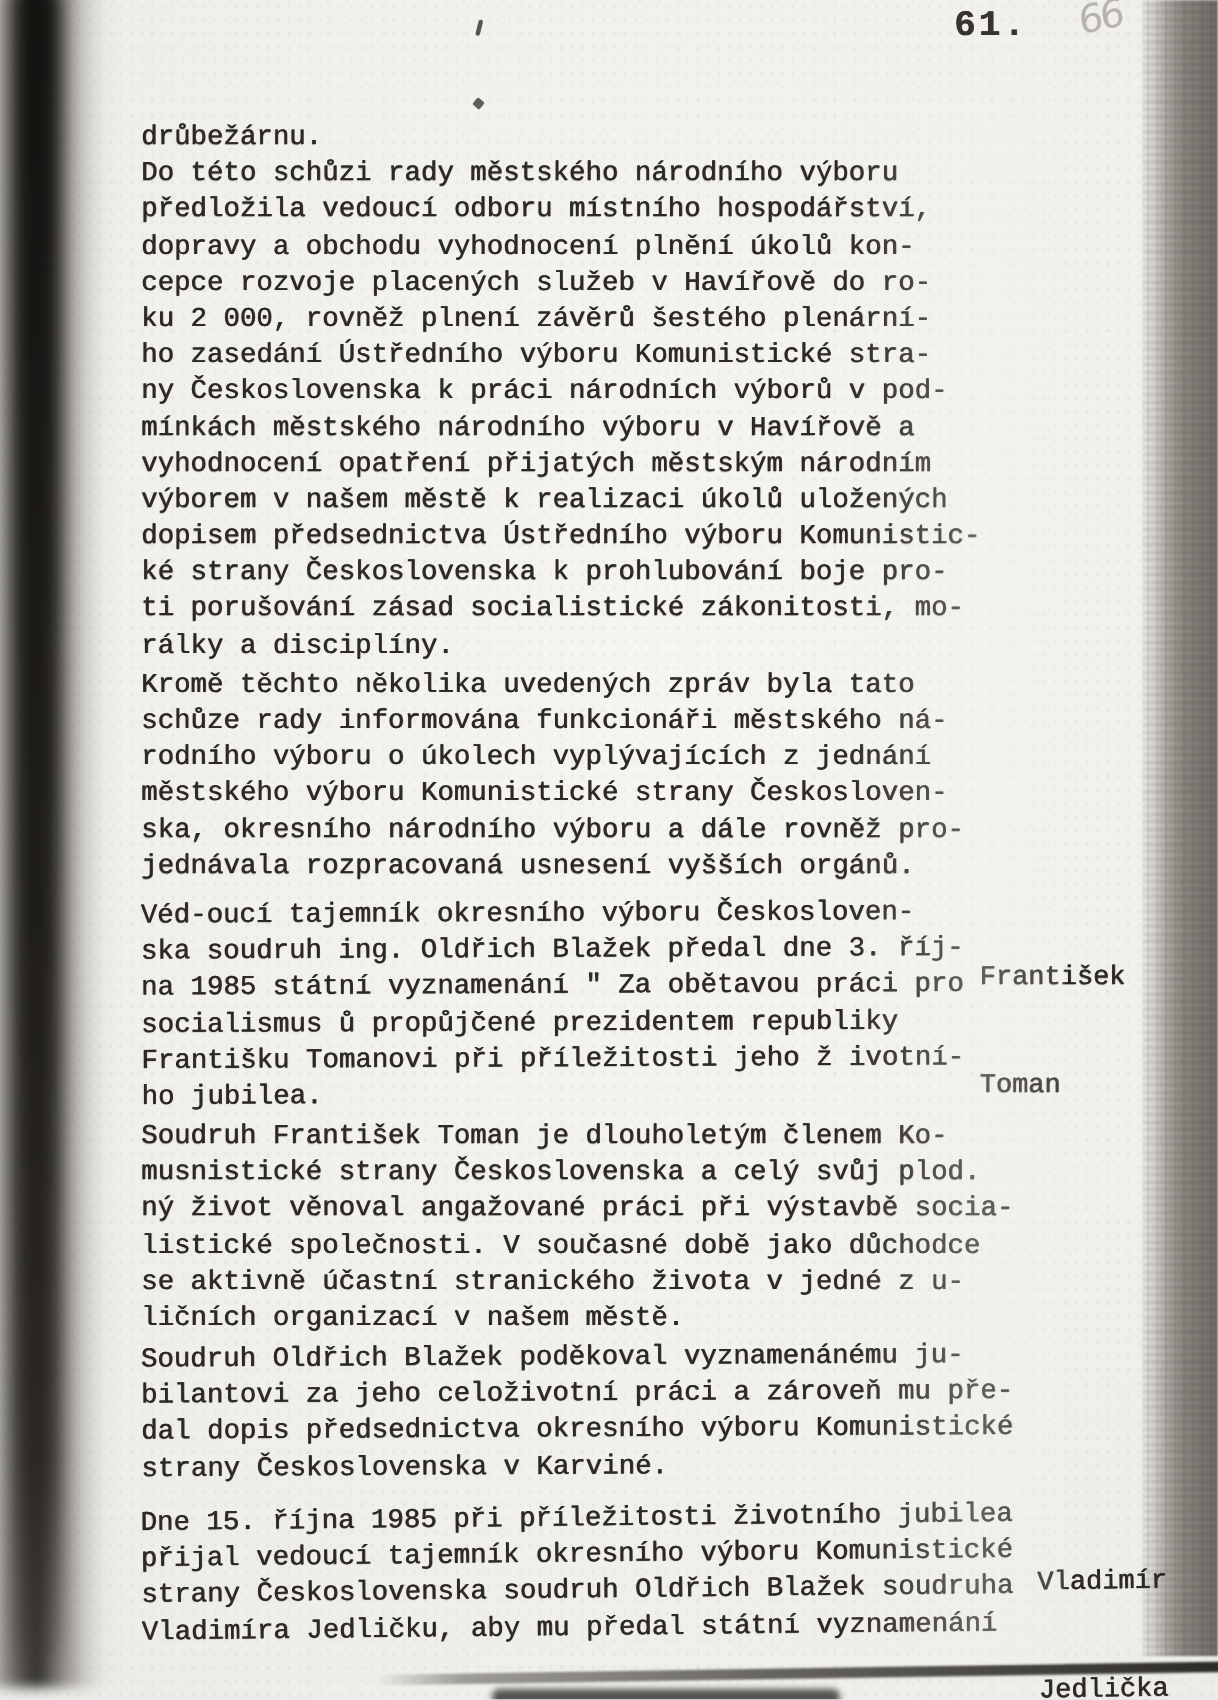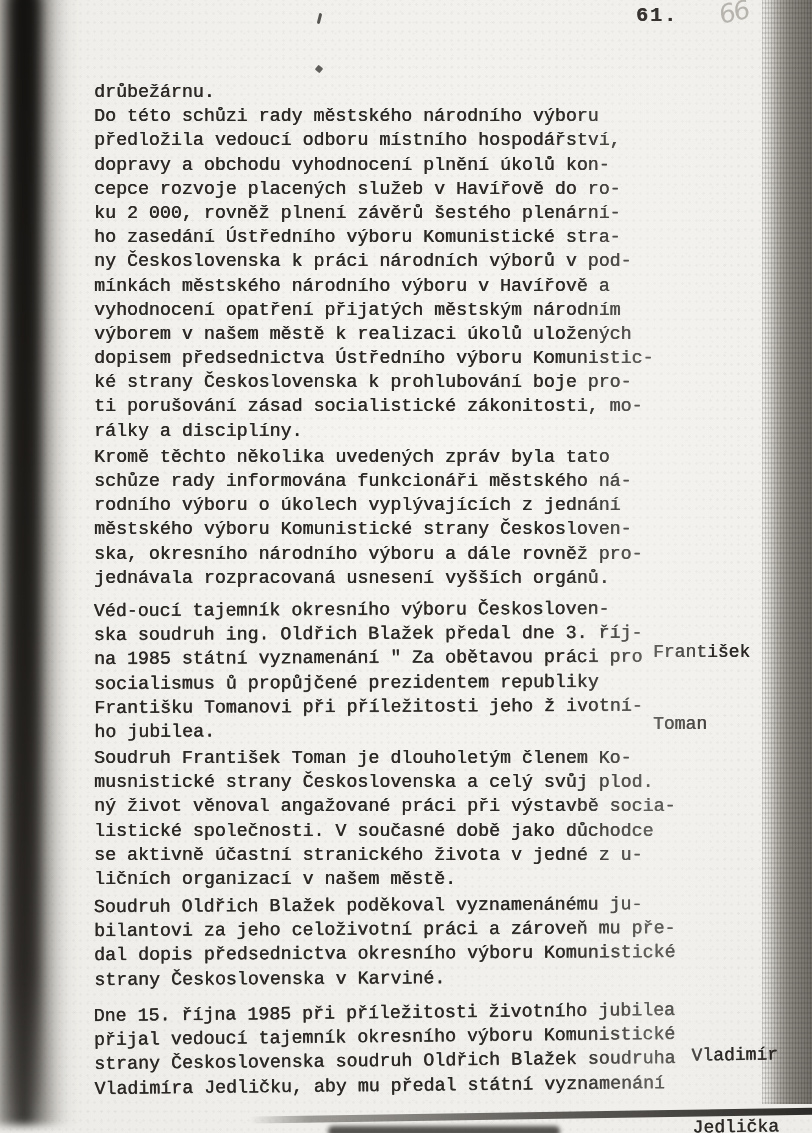--- a/index.html
+++ b/index.html
@@ -122,21 +122,21 @@
     position: absolute;
     font-size: 18px;
     line-height: 24px;
     white-space: pre;
   }
   .note-1 { left: 653px; top: 592px; }
   .note-2 { left: 692px; top: 995px; transform: rotate(-0.8deg); }
 
   .pagenum-typed {
     position: absolute; left: 636px; top: 4px;
-    font-size: 20px; font-weight: bold;
+    font-size: 24px; font-weight: bold;
     letter-spacing: 2px;
     color: #363330;
     text-shadow: 0.4px 0 0 rgba(40,37,34,0.8);
   }
   .pagenum-hand {
     position: absolute; left: 719px; top: -3px;
     font-family: "DejaVu Sans", sans-serif;
     font-size: 26px;
     color: #b7b4ae;
     letter-spacing: -2px;

